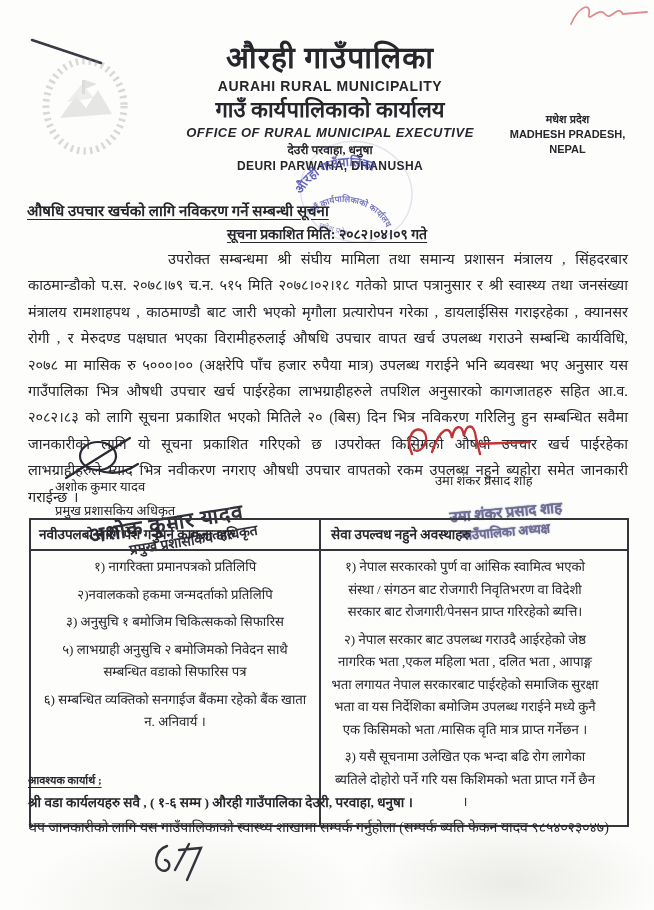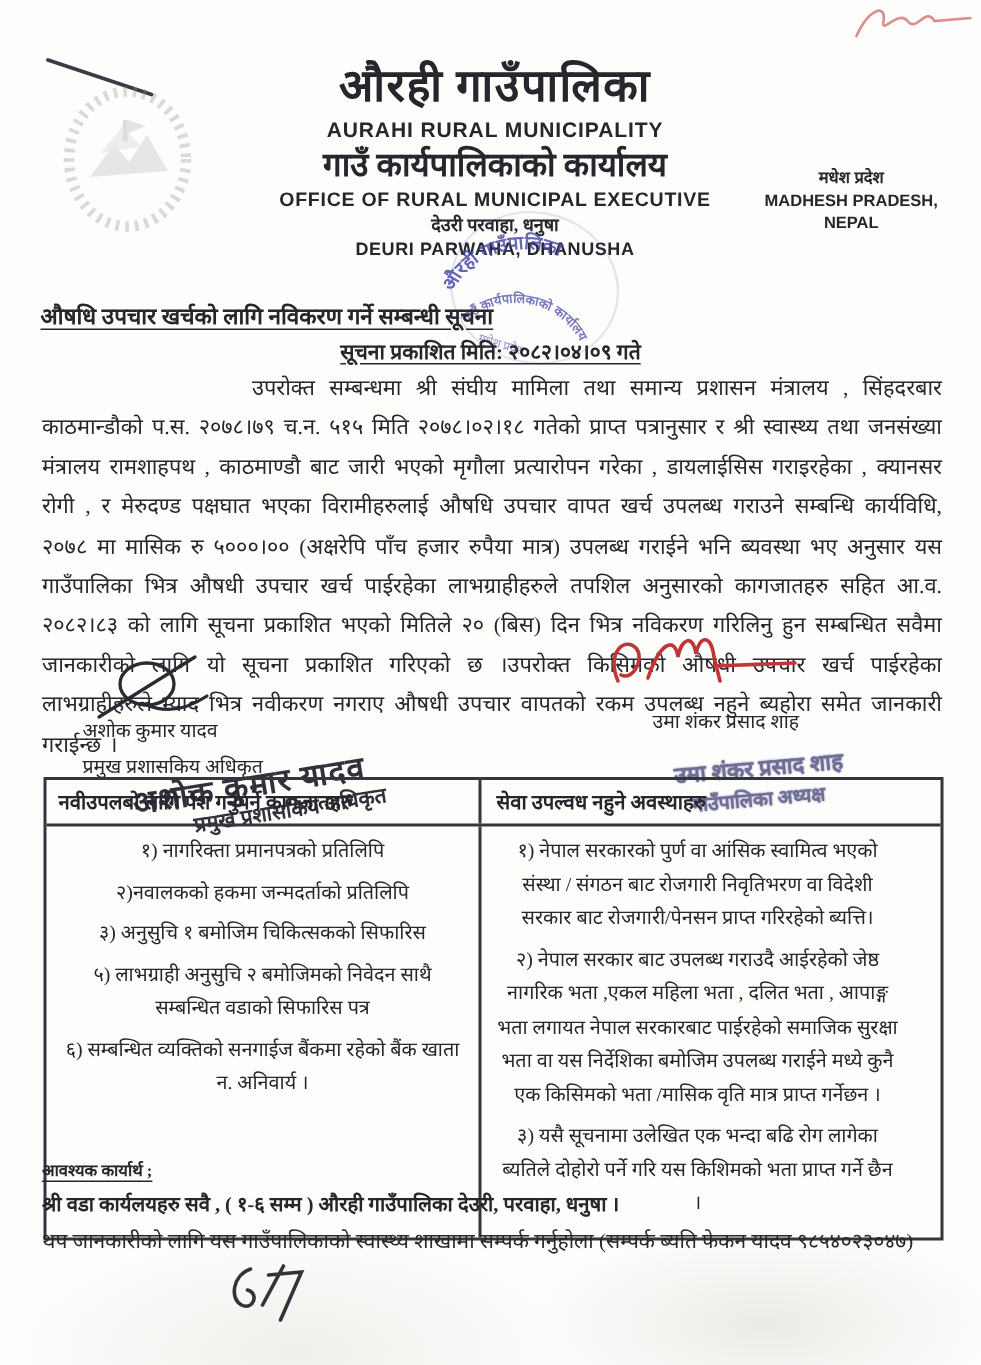--- a/index.html
+++ b/index.html
@@ -17,21 +17,21 @@
       radial-gradient(220px 90px at 78% 97%, rgba(200,200,195,.35), rgba(0,0,0,0) 70%),
       radial-gradient(260px 110px at 30% 99%, rgba(205,205,200,.30), rgba(0,0,0,0) 70%),
       #fdfdfb;
   }
   .abs{position:absolute;}
   
   .hdr{left:120px;top:40px;width:420px;text-align:center;}
   .h-np1{font-size:30px;font-weight:bold;letter-spacing:1px;line-height:36px;}
   .h-en1{font-size:14px;font-weight:bold;letter-spacing:.6px;line-height:20px;font-family:"Liberation Sans",sans-serif;}
   .h-np2{font-size:22px;font-weight:bold;line-height:28px;}
-  .h-en2{font-size:13px;font-weight:bold;letter-spacing:.5px;line-height:18px;font-family:"Liberation Sans",sans-serif;}
+  .h-en2{font-size:13px;font-weight:bold;letter-spacing:.5px;line-height:18px;font-family:"Liberation Sans",sans-serif;font-style:italic;}
   .h-np3{font-size:12px;font-weight:bold;line-height:16px;}
   .h-en3{font-size:12px;font-weight:bold;letter-spacing:.4px;line-height:16px;font-family:"Liberation Sans",sans-serif;}
   .prov{left:505px;top:112px;width:125px;text-align:center;font-size:11px;font-weight:bold;line-height:15px;font-family:"Liberation Sans",sans-serif;}
   
   .n-title{left:27px;top:200px;width:600px;font-size:15px;font-weight:bold;
     text-decoration:underline;text-underline-offset:3px;}
   .n-date{left:27px;top:224px;width:600px;text-align:center;font-size:14px;font-weight:bold;
     text-decoration:underline;text-underline-offset:3px;}
   
   .body-p{left:28px;top:246px;width:600px;font-size:14.5px;line-height:26.4px;

